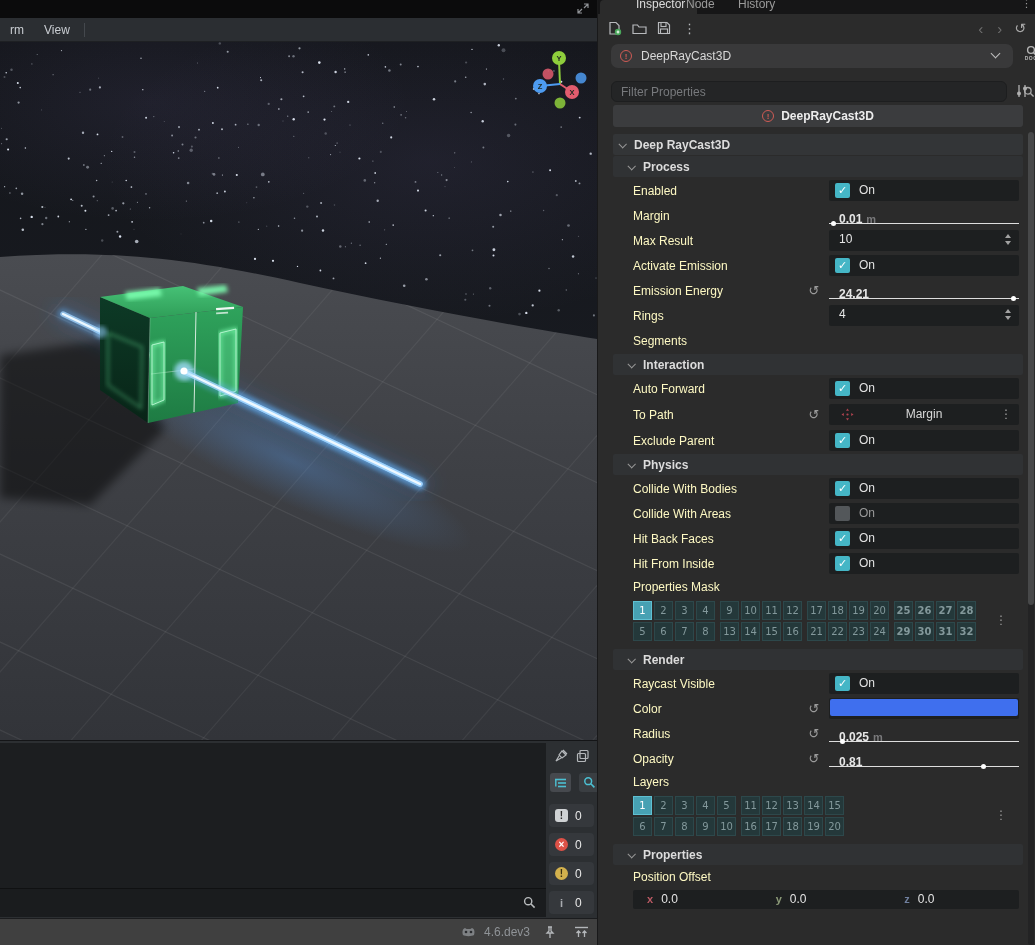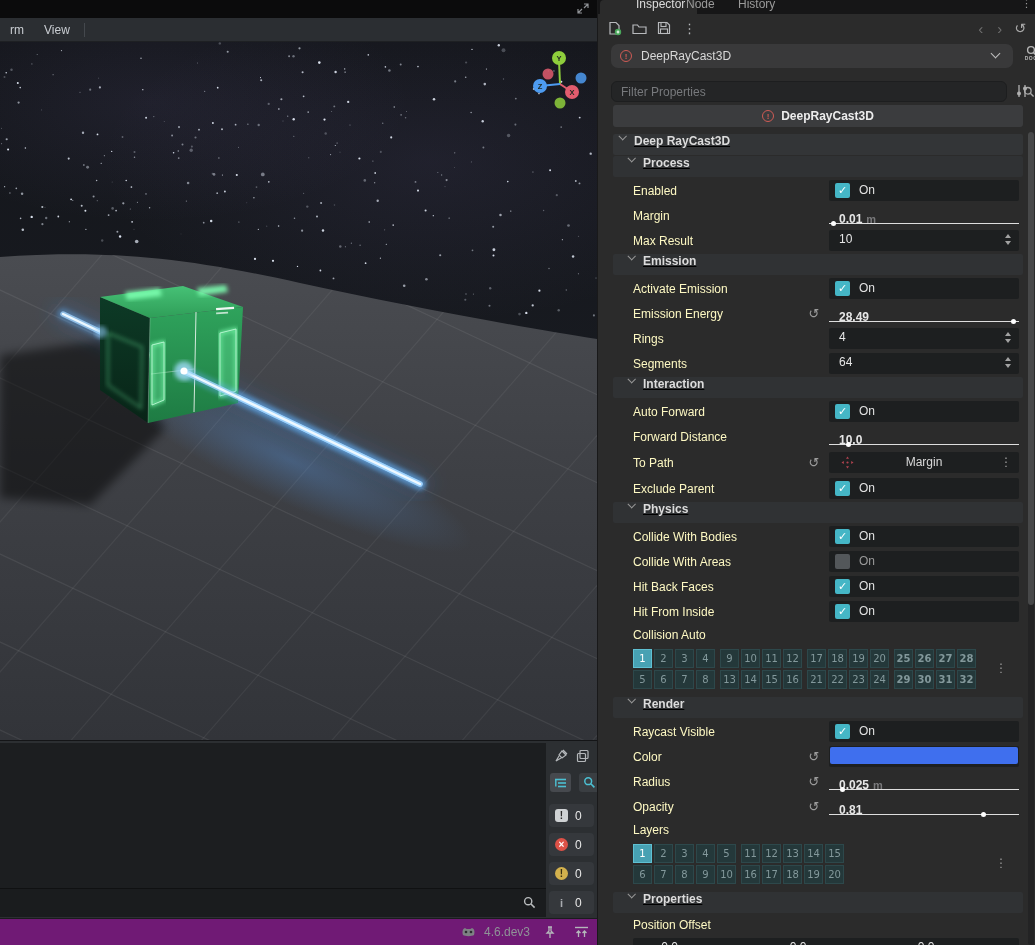--- a/index.html
+++ b/index.html
@@ -38,21 +38,21 @@
   .counter-btn .cnt { color:#e8e8e8; font-size:12px; }
   .badge-alert { width:13px; height:13px; border-radius:3px; background:#cfd2d4; color:#2b2b2b; font-size:10px;
     font-weight:bold; display:flex; align-items:center; justify-content:center; }
   .badge-error { width:13px; height:13px; border-radius:50%; background:#dd5147; color:#fff; font-size:10px;
     font-weight:bold; display:flex; align-items:center; justify-content:center; }
   .badge-warn { width:13px; height:13px; border-radius:50%; background:#d3b14d; color:#3a3113; font-size:10px;
     font-weight:bold; display:flex; align-items:center; justify-content:center; }
   .badge-info { width:13px; height:13px; color:#a9acb0; font-size:11px; font-weight:bold; display:flex;
     align-items:center; justify-content:center; }
 
-  #statusbar { position:absolute; left:0; top:918px; width:597px; height:27px; background:#701a75;
+  #statusbar { position:absolute; left:0; top:918px; width:597px; height:27px; background:#404040;
     border-top:1px solid #1b1c1e; display:flex; align-items:center; justify-content:flex-end; }
   #version-label { color:#8f9397; font-size:12px; margin-right:14px; }
 
   
   #right-pane { position:absolute; left:597px; top:0; width:438px; height:945px; background:#2b2b2b;
     border-left:1px solid #19191a; }
   #tab-strip { position:absolute; left:0; top:0; width:438px; height:14px; background:#161617; overflow:hidden; }
   .dock-tab { position:absolute; top:0; height:14px; overflow:hidden; padding:0 12px; cursor:pointer; }
   .dock-tab .tab-label { font-size:12px; color:#9a9a9a; margin-top:-3px; display:block; }
   .dock-tab.active { background:#2b2b2b; border-radius:4px 4px 0 0;padding-left:36px; }
@@ -83,21 +83,21 @@
   #filter-input::placeholder { color:#77797c; }
   #filter-search-icon { position:absolute; right:24px; top:5px; }
   #tune-btn { position:absolute; left:404px; top:3px; cursor:pointer; }
 
   #props { position:absolute; left:15px; top:100px; width:410px; height:845px; }
   #insp-header { height:22px; margin:5px 0 7px 0; background:#3b3c3e; border-radius:3px; display:flex;
     align-items:center; justify-content:center; gap:7px; }
   #insp-header .htitle { color:#ededed; font-size:12px; font-weight:bold; }
   #insp-header .warn-icon { margin-left:0; }
 
-  .sec-row { height:21px; margin:1px 0; display:flex; border-radius:2px; cursor:pointer;text-decoration:underline; }
+  .sec-row { height:21px; margin:1px 0; display:flex; align-items:center; border-radius:2px; cursor:pointer; }
   .sec-row.lv0 { background:#333537; padding-left:6px; }
   .sec-row.lv1 { background:#303234; padding-left:15px; }
   .sec-chev { width:6px; height:6px; border-right:1.4px solid #969696; border-bottom:1.4px solid #969696;
     transform:rotate(45deg) translateY(-1px); margin-right:9px; flex:none; }
   .sec-label { color:#dcdcdc; font-size:12px; font-weight:bold; }
 
   .prow { position:relative; display:flex; align-items:center; height:25px; padding-left:20px; }
   .prow.tall { height:27px; }
   .prow.short { height:22px; }
   .plabel { flex:1; font-size:12px; color:#fef9c3; }
@@ -748,81 +748,61 @@
           <span class="plabel">Max Result</span>
           <div class="pval">
             <div class="cellbg"></div>
             <span class="spin-val">10</span>
             <span class="spin-arrows">
               <span class="tri-up"></span>
               <span class="tri-down"></span>
             </span>
           </div>
         </div>
-        <div class="sec-row lv1">
-          <span class="sec-chev"></span>
-          <span class="sec-label">Emission</span>
-        </div>
         <div class="prow">
           <span class="plabel">Activate Emission</span>
           <div class="pval">
             <div class="cellbg"></div>
             <span class="chk-box" style="background: rgb(69, 182, 198);">✓</span>
             <span class="chk-on-label">On</span>
           </div>
         </div>
         <div class="prow">
           <span class="plabel">Emission Energy</span>
           <span class="revert">↺</span>
           <div class="pval">
-            <span class="slider-val"><span>28.49</span></span>
+            <span class="slider-val"><span>24.21</span></span>
             <div class="slider-track"></div>
             <div class="slider-dot" style="left: calc(97% - 2px);"></div>
           </div>
         </div>
         <div class="prow">
           <span class="plabel">Rings</span>
           <div class="pval">
             <div class="cellbg"></div>
             <span class="spin-val">4</span>
             <span class="spin-arrows">
               <span class="tri-up"></span>
               <span class="tri-down"></span>
             </span>
           </div>
         </div>
         <div class="prow">
           <span class="plabel">Segments</span>
-          <div class="pval">
-            <div class="cellbg"></div>
-            <span class="spin-val">64</span>
-            <span class="spin-arrows">
-              <span class="tri-up"></span>
-              <span class="tri-down"></span>
-            </span>
-          </div>
         </div>
         <div class="sec-row lv1">
           <span class="sec-chev"></span>
           <span class="sec-label">Interaction</span>
         </div>
         <div class="prow">
           <span class="plabel">Auto Forward</span>
           <div class="pval">
             <div class="cellbg"></div>
             <span class="chk-box" style="background: rgb(69, 182, 198);">✓</span>
             <span class="chk-on-label">On</span>
-          </div>
-        </div>
-        <div class="prow">
-          <span class="plabel">Forward Distance</span>
-          <div class="pval">
-            <span class="slider-val"><span>10.0</span></span>
-            <div class="slider-track"></div>
-            <div class="slider-dot" style="left: calc(10% - 2px);"></div>
           </div>
         </div>
         <div class="prow tall">
           <span class="plabel">To Path</span>
           <span class="revert">↺</span>
           <div class="pval">
             <div class="cellbg"></div>
             <span class="node-icn">
               <svg width="13" height="13" viewBox="0 0 13 13">
                 <path d="M6.5 0.5 L8 2.8 H5 Z" fill="#b0434f"></path>
@@ -874,21 +854,21 @@
         </div>
         <div class="prow">
           <span class="plabel">Hit From Inside</span>
           <div class="pval">
             <div class="cellbg"></div>
             <span class="chk-box" style="background: rgb(69, 182, 198);">✓</span>
             <span class="chk-on-label">On</span>
           </div>
         </div>
         <div class="prow short">
-          <span class="plabel">Collision Auto</span>
+          <span class="plabel">Properties Mask</span>
         </div>
         <div class="grid-row">
           <div class="mgrid">
             <div class="mgroup" style="grid-template-columns: repeat(4, 19px);">
               <span class="mcell sel">1</span>
               <span class="mcell">2</span>
               <span class="mcell">3</span>
               <span class="mcell">4</span>
               <span class="mcell">5</span>
               <span class="mcell">6</span>

